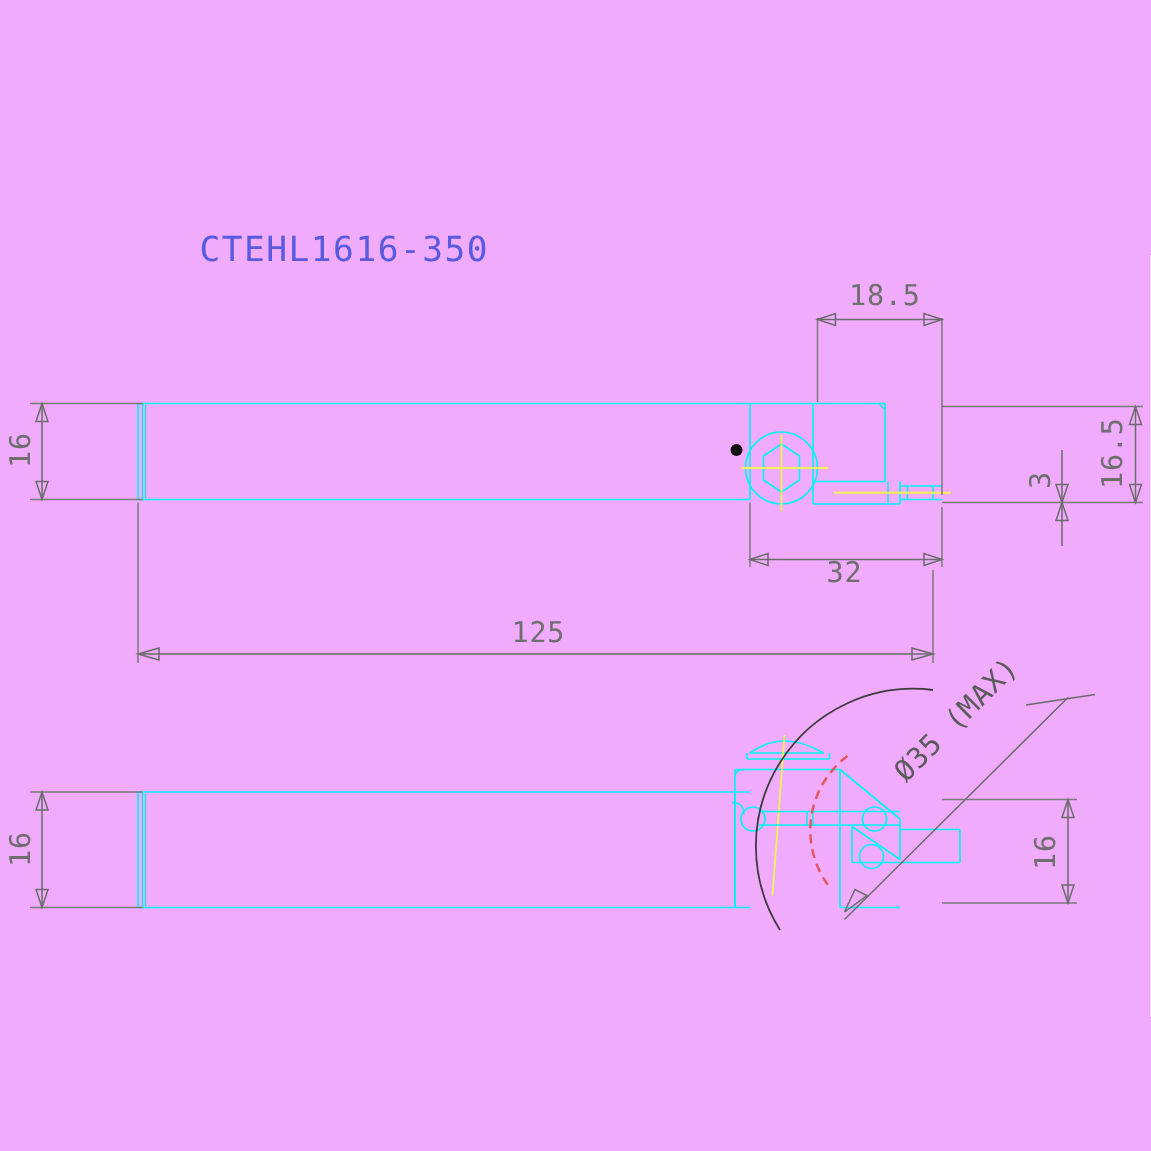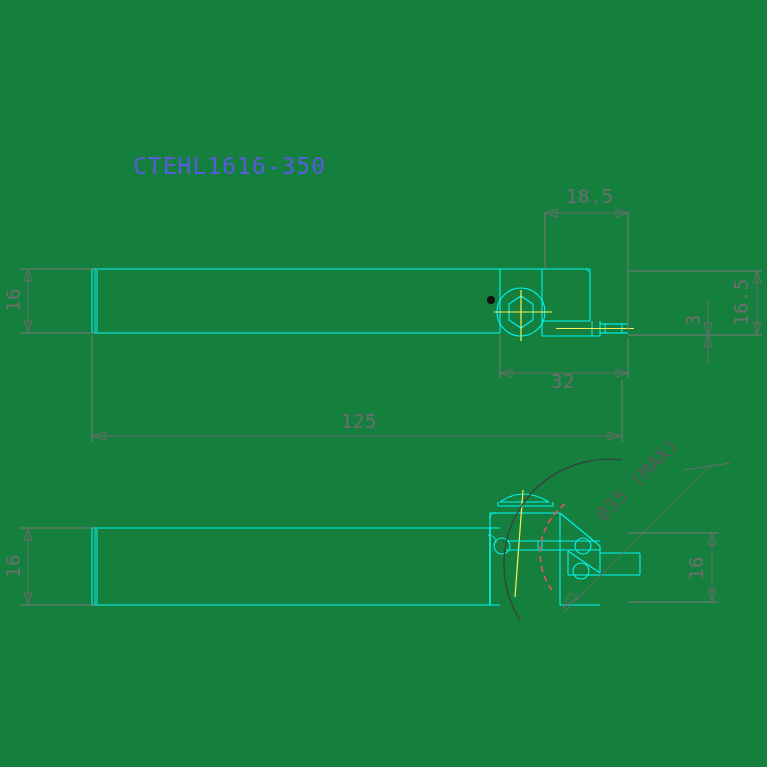--- a/index.html
+++ b/index.html
@@ -10,21 +10,21 @@
   body {
     width: 767px;
     height: 767px;
     font-family: "DejaVu Sans Mono", monospace;
     overflow: hidden;
   }
   #drawing-root {
     position: relative;
     width: 767px;
     height: 767px;
-    background: #15803d;
+    background: #f0abfc;
   }
   svg.cad {
     position: absolute;
     top: 0;
     left: 0;
     width: 767px;
     height: 767px;
   }
   .part-line {
     fill: none;

